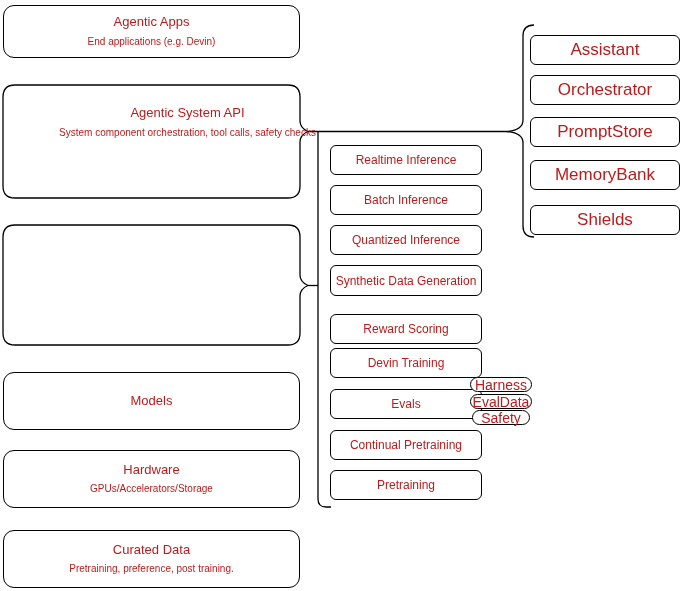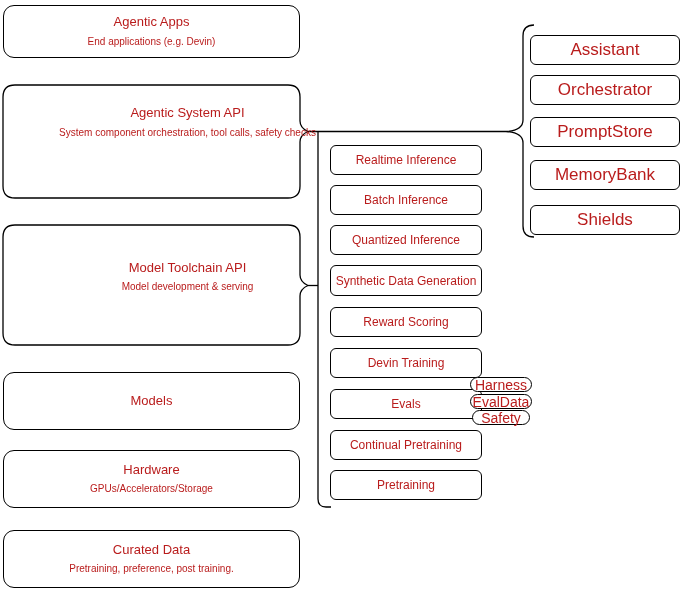--- a/index.html
+++ b/index.html
@@ -68,44 +68,40 @@
   <div class="lbox solid" style="top:5px;height:53px;">
     <div class="btitle">Agentic Apps</div>
     <div class="bsub">End applications (e.g. Devin)</div>
   </div>
 
   <div class="lbox ghost" style="top:85px;height:113px;padding-bottom:38px;">
     <div class="btitle">Agentic System API</div>
     <div class="bsub">System component orchestration, tool calls, safety checks</div>
   </div>
 
-  <div class="lbox ghost" style="top:225px;height:120px;padding-bottom:16px;">
-    <div class="btitle">Model Toolchain API</div>
-    <div class="bsub">Model development &amp; serving</div>
-  </div>
 
   <div class="lbox solid" style="top:372px;height:58px;">
     <div class="btitle">Models</div>
   </div>
 
   <div class="lbox solid" style="top:450px;height:58px;">
     <div class="btitle">Hardware</div>
     <div class="bsub">GPUs/Accelerators/Storage</div>
   </div>
 
   <div class="lbox solid" style="top:530px;height:58px;">
     <div class="btitle">Curated Data</div>
     <div class="bsub">Pretraining, preference, post training.</div>
   </div>
 
   <div class="mbox" style="top:145px;">Realtime Inference</div>
   <div class="mbox" style="top:185px;">Batch Inference</div>
   <div class="mbox" style="top:225px;">Quantized Inference</div>
   <div class="mbox" style="top:265px;height:31px;">Synthetic Data Generation</div>
-  <div class="mbox" style="top:307px;">Reward Scoring</div>
+  <div class="mbox" style="top:314px;">Reward Scoring</div>
   <div class="mbox" style="top:348px;">Devin Training</div>
   <div class="mbox" style="top:389px;">Evals</div>
   <div class="mbox" style="top:430px;">Continual Pretraining</div>
   <div class="mbox" style="top:470px;">Pretraining</div>
 
   <div class="pill" style="left:470px;top:377px;width:62px;height:15px;">Harness</div>
   <div class="pill" style="left:470px;top:394px;width:62px;height:15px;">EvalData</div>
   <div class="pill" style="left:472px;top:410px;width:58px;height:15px;">Safety</div>
 
   <div class="rbox" style="top:35px;">Assistant</div>

